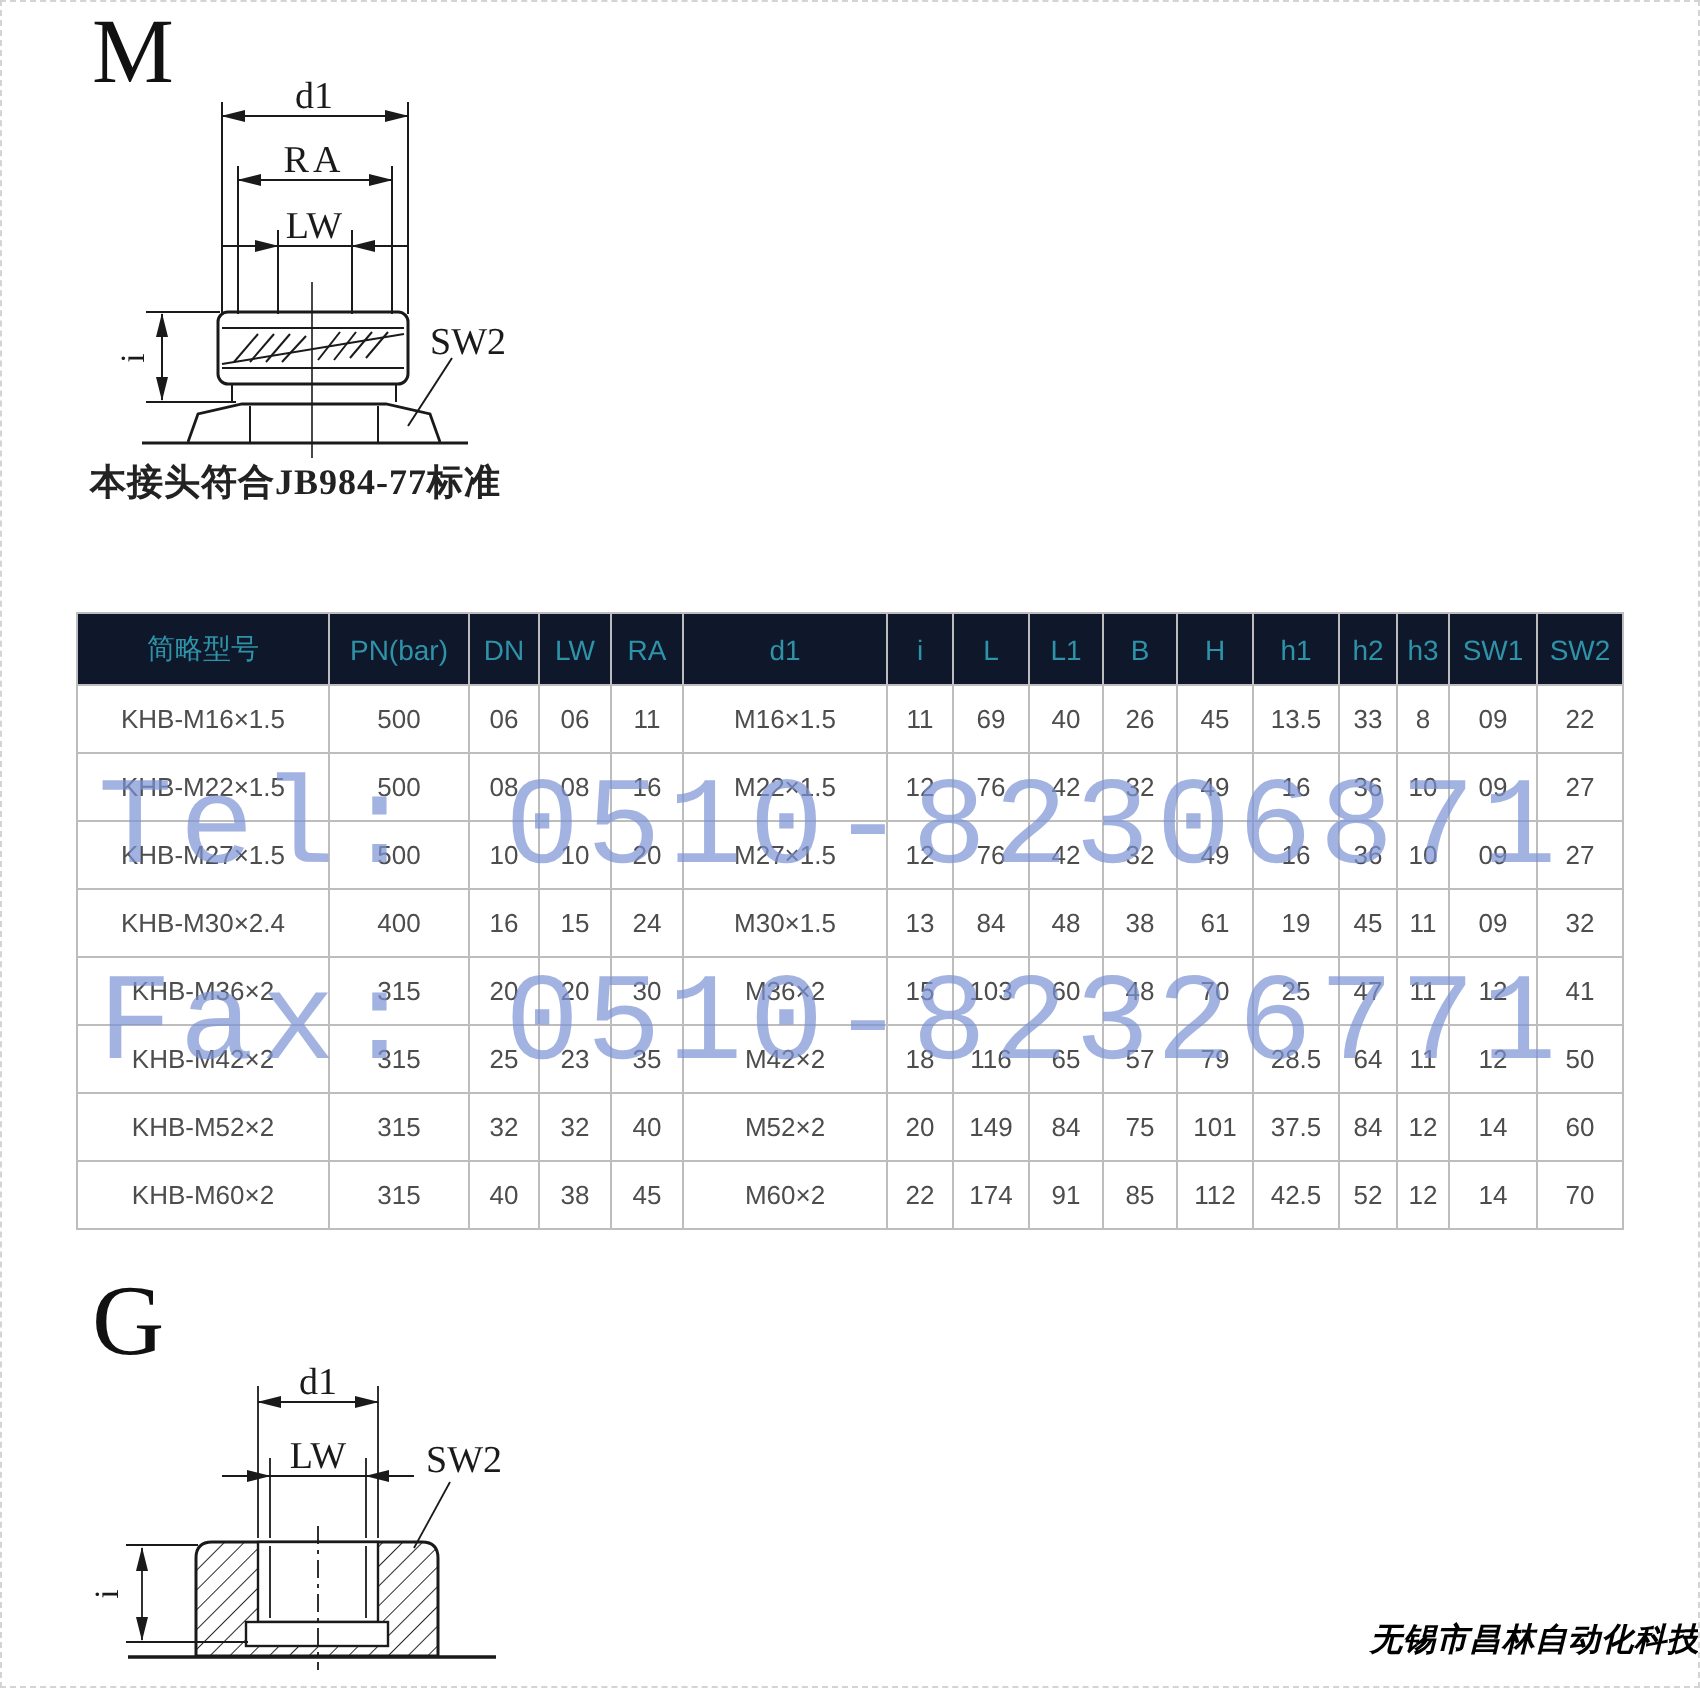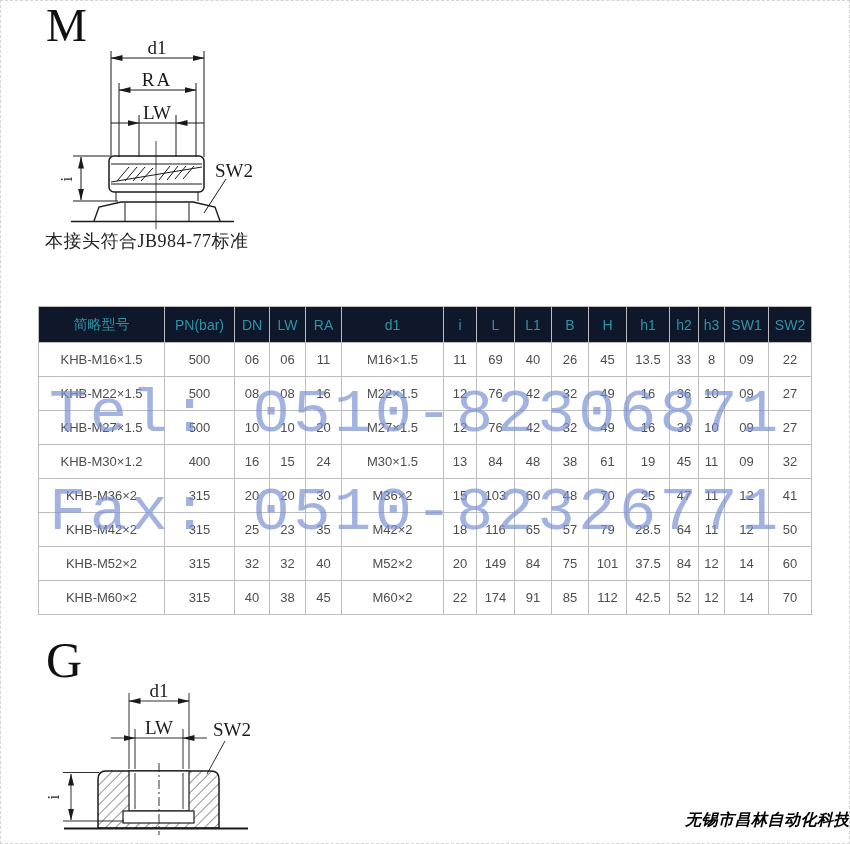--- a/index.html
+++ b/index.html
@@ -21,20 +21,21 @@
   #letterM{left:45px;top:2px;font-size:46px;}
   #letterG{left:45px;top:634px;font-size:50px;}
   .caption{
     position:absolute;
     left:44px;top:228px;
     font-family:"Liberation Serif",serif;
     font-size:18px;
     color:#222;
     letter-spacing:0.5px;
     white-space:nowrap;
+    font-weight:bold;
   }
   svg text{
     font-family:"Liberation Serif",serif;
     fill:#1a1a1a;
   }
   
   table.spec{
     position:absolute;
     left:37px;top:305px;
     width:773px;
@@ -244,21 +245,21 @@
           <td>42</td>
           <td>32</td>
           <td>49</td>
           <td>16</td>
           <td>36</td>
           <td>10</td>
           <td>09</td>
           <td>27</td>
         </tr>
         <tr>
-          <td>KHB-M30×1.2</td>
+          <td>KHB-M30×2.4</td>
           <td>400</td>
           <td>16</td>
           <td>15</td>
           <td>24</td>
           <td>M30×1.5</td>
           <td>13</td>
           <td>84</td>
           <td>48</td>
           <td>38</td>
           <td>61</td>

